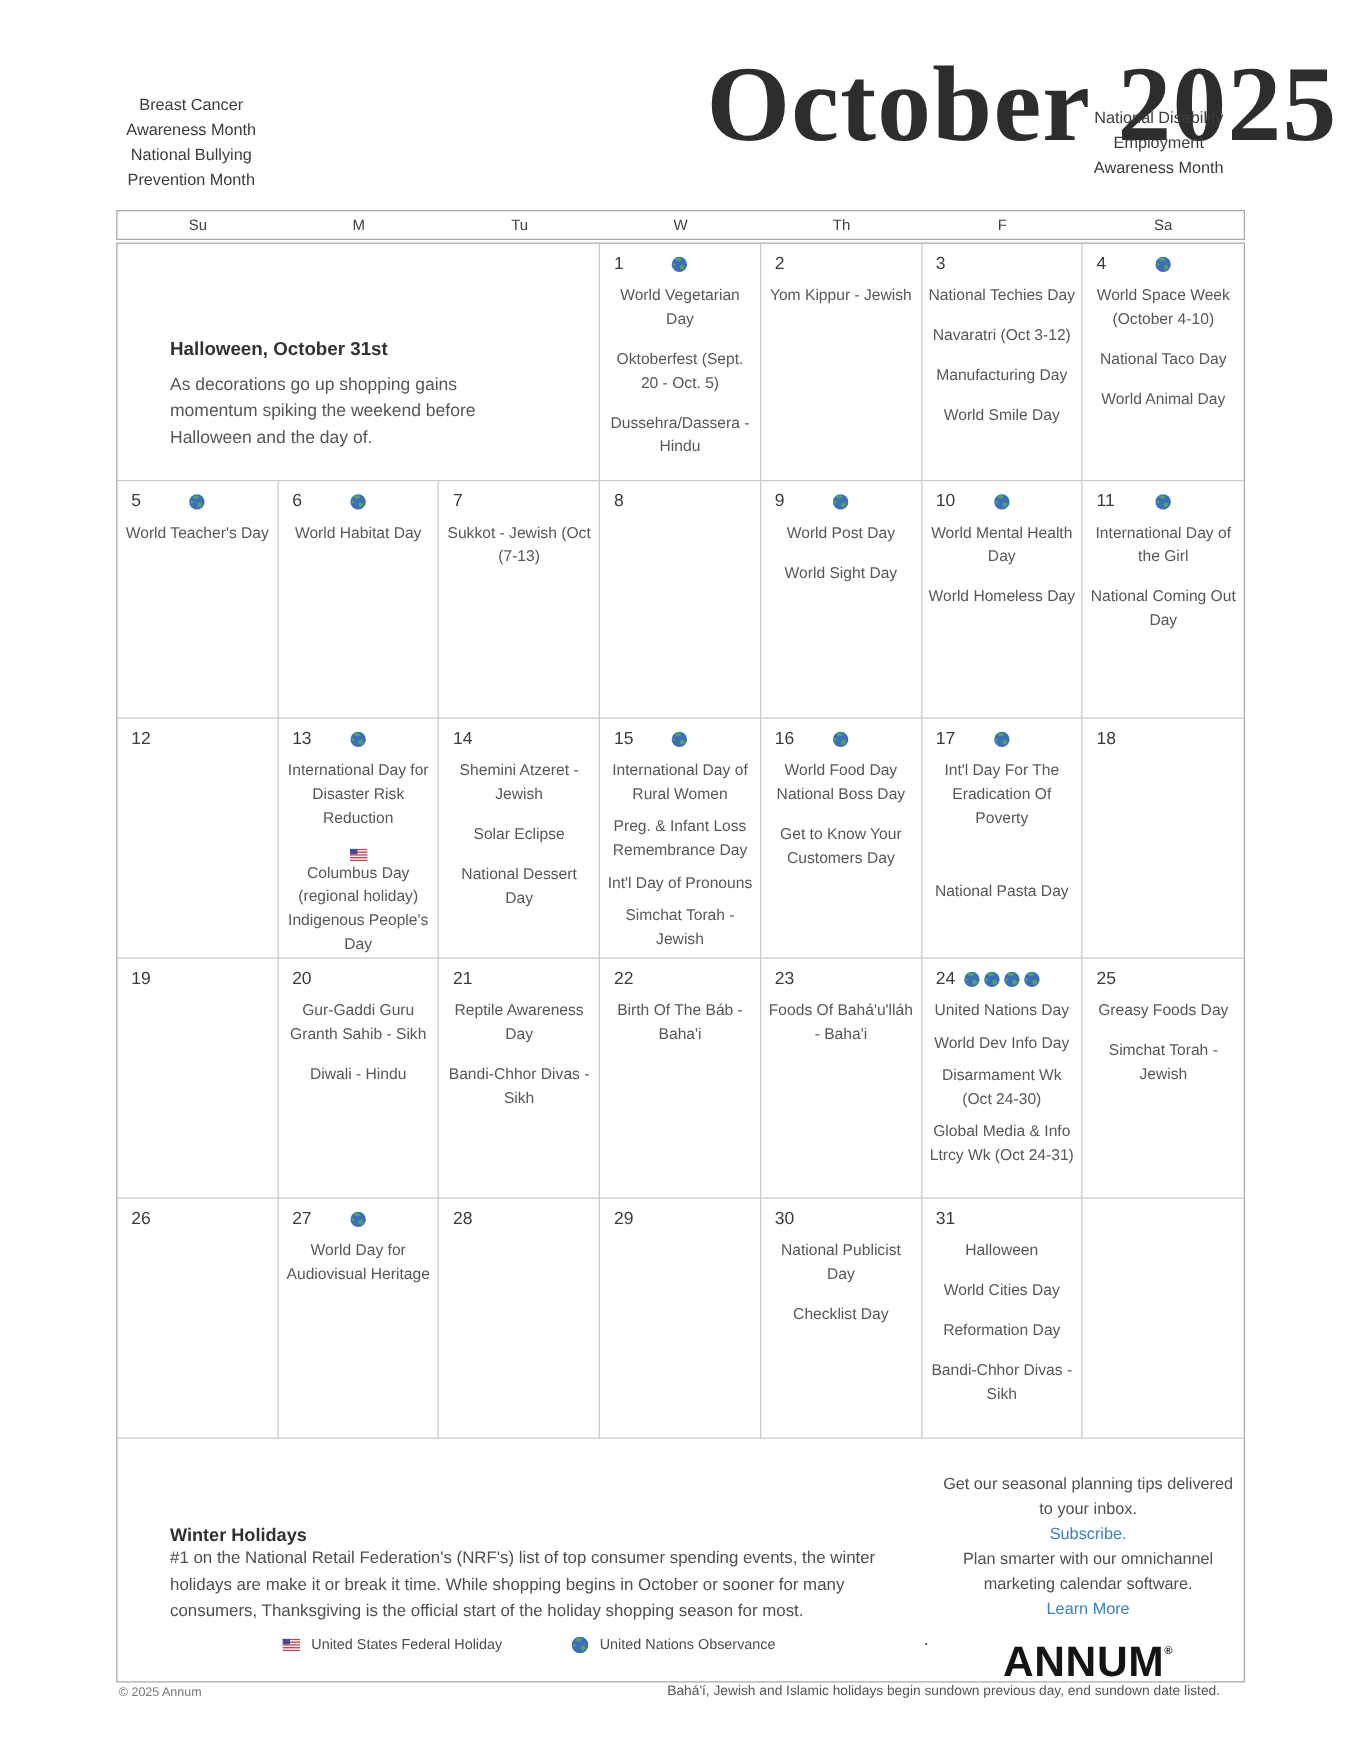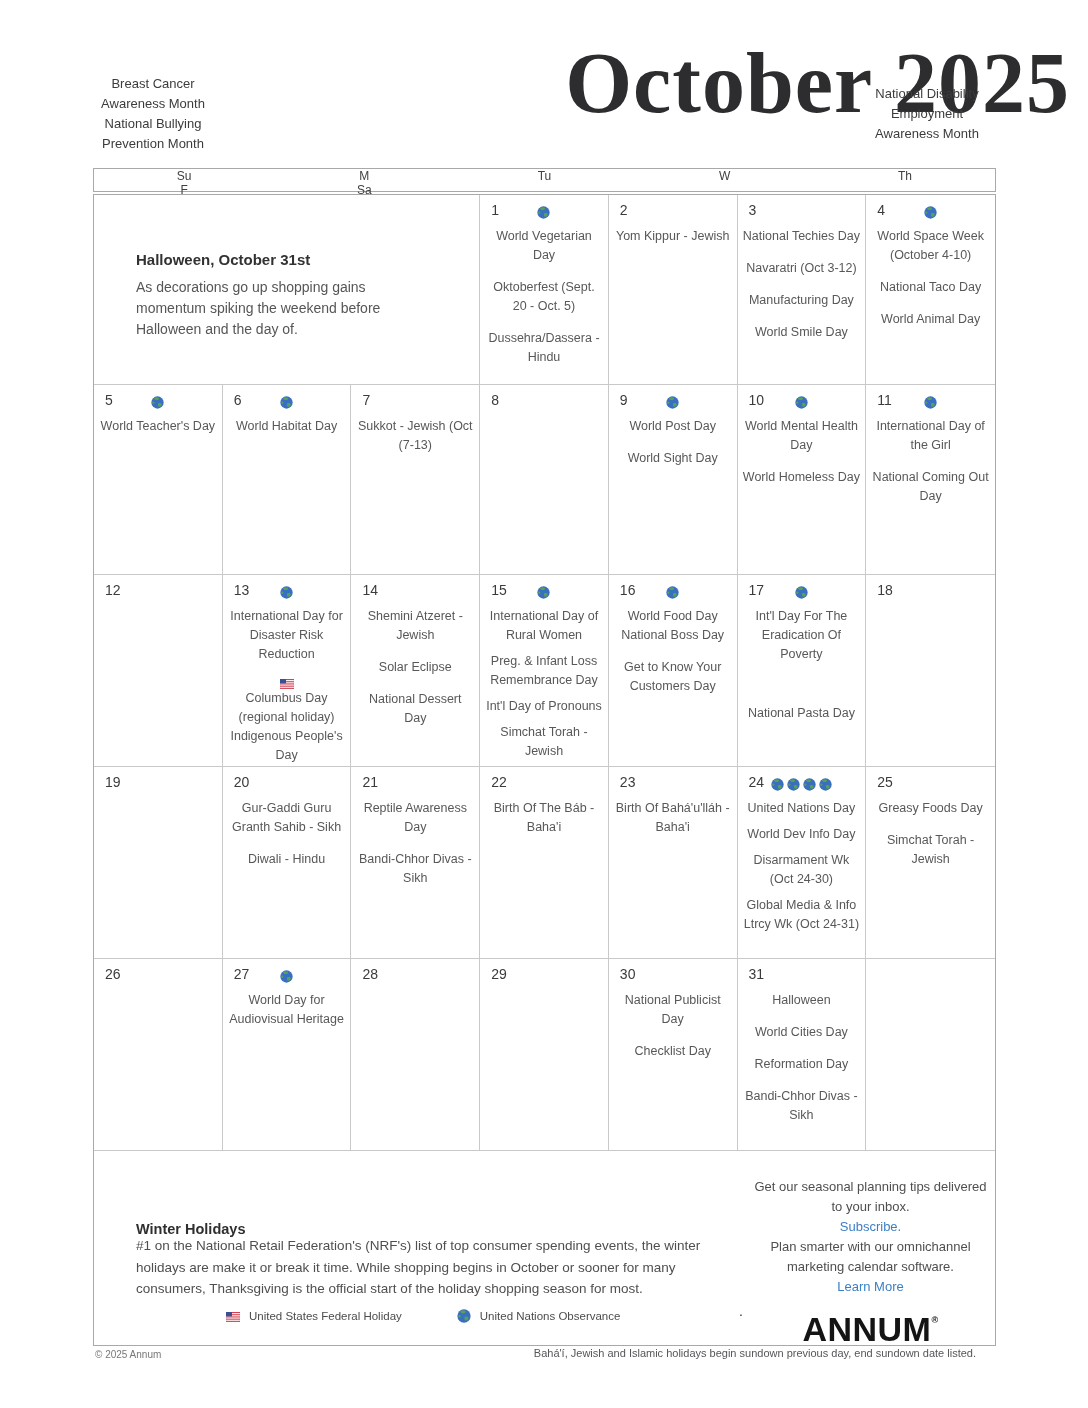--- a/index.html
+++ b/index.html
@@ -9,40 +9,40 @@
   
   .obs-note{position:absolute;width:130px;text-align:center;font-size:13px;line-height:20px;color:#3c3c3e;}
   .obs-left{left:88px;top:74px;}
   .obs-right{left:862px;top:84px;}
   .title{position:absolute;left:0;right:0;top:28px;margin:0;text-align:right;
          font-family:"Liberation Serif",serif;font-weight:700;font-size:86px;line-height:110px;
          color:#2d2d2f;letter-spacing:1px;}
 
   
   .cal-header{position:absolute;left:93px;top:168px;width:901px;height:22px;border:1px solid #a9a9a9;
-              display:grid;grid-template-columns:repeat(5,1fr);align-items:center;text-align:center;
+              display:grid;grid-template-columns:repeat(7,1fr);align-items:center;text-align:center;
               font-size:12px;color:#414144;background:#fff;}
   .cal-body{position:absolute;left:93px;top:194px;width:901px;border:1px solid #a9a9a9;
             display:grid;grid-template-columns:repeat(7,1fr);
             grid-template-rows:190px 190px 192px 192px 192px 194px;background:#fff;}
   .cell{border-right:1px solid #c9c9c9;border-bottom:1px solid #c9c9c9;position:relative;overflow:hidden;}
   .cell.last-col{border-right:none;}
   .day-head{position:relative;height:24px;margin-top:7px;}
   .day-num{position:absolute;left:11px;top:0;font-size:14px;color:#3b3b3d;}
   .day-icons{display:flex;justify-content:center;align-items:center;gap:3px;padding-top:2px;height:16px;}
   .events{text-align:center;font-size:12.5px;color:#57585a;line-height:19px;padding:1px 5px 0;}
   .event{margin-top:13px;}
   .event.g0{margin-top:0;}
   .event.g2{margin-top:40px;}
   .event.g3{margin-top:7px;}
   .event.icon-line{line-height:12px;}
 
   
   .note-cell{grid-column:1 / span 3;}
-  .note-title{font-weight:bold;font-size:15px;color:#323234;margin:56px 20px 9px 42px;}
+  .note-title{font-weight:bold;font-size:15px;color:#323234;margin:76px 20px 9px 42px;}
   .note-body{font-size:14px;color:#555658;line-height:21px;margin-left:42px;width:245px;}
 
   
   .bottom-section{grid-column:1 / -1;border-right:none;border-bottom:none;position:relative;overflow:hidden;}
   .winter-title{position:absolute;left:42px;top:70px;font-weight:bold;font-size:14.5px;color:#2f2f31;}
   .winter-body{position:absolute;left:42px;top:84px;width:610px;font-size:13.5px;color:#4e4f51;line-height:21.5px;}
   .promo{position:absolute;left:660px;right:8px;top:26px;text-align:center;font-size:13px;color:#4e4f51;line-height:20px;}
   .promo a{color:#3b7fc4;cursor:pointer;}
   .brand{margin-top:4px;font-size:34px;font-weight:900;color:#141414;letter-spacing:0.5px;line-height:38px;}
   .brand sup{font-size:9px;font-weight:700;vertical-align:18px;}
@@ -374,21 +374,21 @@
         </div>
         <div class="events">
           <div class="event g0">Birth Of The Báb - Baha'i</div>
         </div>
       </div>
       <div class="cell">
         <div class="day-head">
           <div class="day-num">23</div>
         </div>
         <div class="events">
-          <div class="event g0">Birth Of Bahá'u'lláh - Baha'i</div>
+          <div class="event g0">Foods Of Bahá'u'lláh - Baha'i</div>
         </div>
       </div>
       <div class="cell">
         <div class="day-head">
           <div class="day-num">24</div>
           <div class="day-icons">
             <span><svg class="icon-globe" width="13" height="13" viewBox="0 0 16 16">
                 <circle cx="8" cy="8" r="7.6" fill="#3a6fc0"></circle>
                 <path d="M4.2 2.2c1.8-1 4.2-1.1 5.3.1.8.9.3 2-1 2.5-1.5.5-3.1.2-4-.6-.7-.6-.8-1.4-.3-2z" fill="#55a05a"></path>
                 <path d="M9.5 8.7c1.6-.6 3.3 0 3.6 1.4.3 1.5-.8 2.9-2.3 3.1-1.3.2-2.3-.6-2.3-1.8 0-1.2.2-2.3 1-2.7z" fill="#55a05a"></path>

